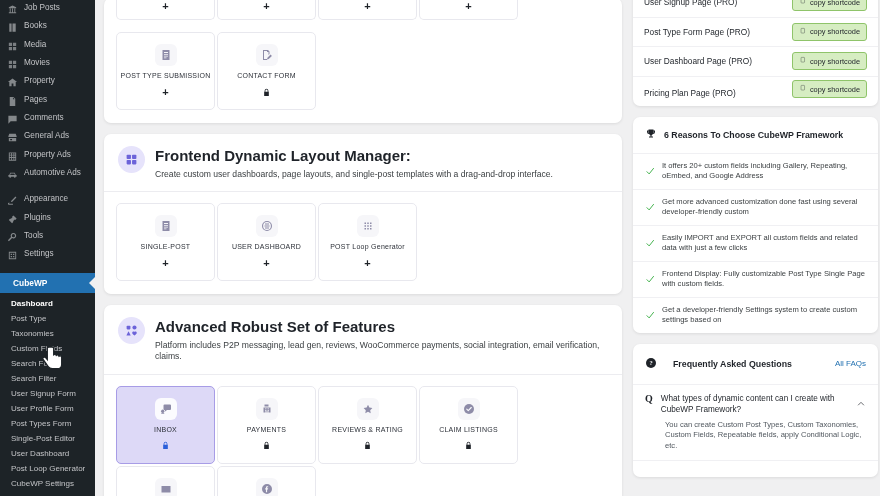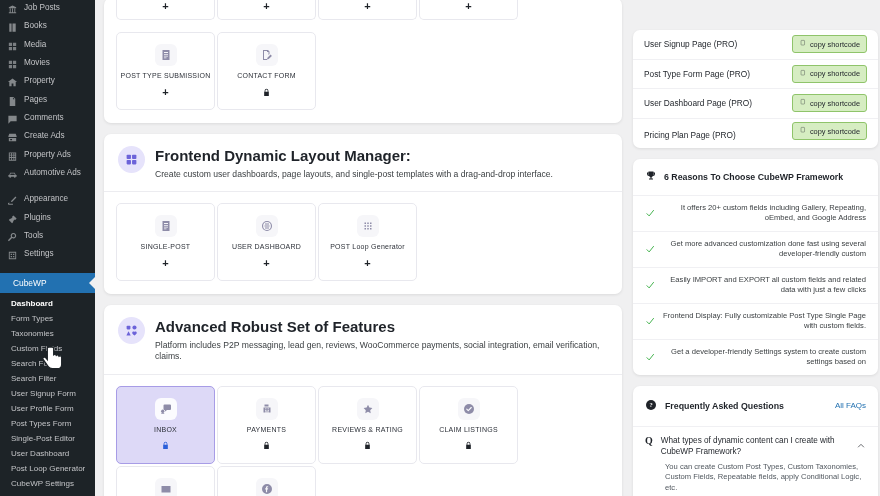--- a/index.html
+++ b/index.html
@@ -24,21 +24,21 @@
   }
   .menu-item .ic {
     width: 11px; height: 11px; flex: 0 0 11px;
     display: flex; align-items: center; justify-content: center;
     opacity: .75;
   }
   .menu-item .ic svg { width: 11px; height: 11px; fill: #a7aaad; }
   .menu-sep { height: 8px; }
 
   .cubewp-item {
-    background: #2271b1; color: #fff; font-weight: 400;
+    background: #2271b1; color: #fff; font-weight: 700;
     display: flex; align-items: center; gap: 6px;
     padding: 5px 0 5px 7px; height: 20px; font-size: 8.4px; position: relative;
   }
   .cubewp-item .ic svg { fill: #fff; }
   .cubewp-item::after {
     content: ""; position: absolute; right: 0; top: 50%;
     transform: translateY(-50%);
     border-style: solid; border-width: 6px 6px 6px 0;
     border-color: transparent #f0f0f1 transparent transparent;
   }
@@ -50,21 +50,21 @@
   .submenu-item.current { color: #fff; font-weight: 700; }
 
   .cursor { position: absolute; left: 43px; top: 345px; width: 22px; height: 28px; pointer-events: none; }
 
   
   .content {
     flex: 1; height: 496px; display: flex; gap: 11px;
     padding: 0 8px 0 9px; overflow: hidden;
   }
   .col-left { width: 518px; flex: 0 0 518px; }
-  .col-right { width: 245px; flex: 0 0 245px; margin-top: 42px; }
+  .col-right { width: 245px; flex: 0 0 245px; }
 
   .card {
     background: #fff; border-radius: 7px;
     box-shadow: 0 1px 3px rgba(0,0,0,.09);
     margin-bottom: 11px; overflow: hidden;
   }
   .card-head { display: flex; align-items: flex-start; gap: 10px; padding: 12px 14px 11px 14px; }
   .head-badge {
     width: 27px; height: 27px; flex: 0 0 27px; border-radius: 50%;
     background: #e6e3fb; display: flex; align-items: center; justify-content: center;
@@ -125,27 +125,27 @@
     display: flex; align-items: center; gap: 7px;
     padding: 11px 12px; font-size: 8.8px; font-weight: 700; color: #1f2329;
   }
   .reasons-head svg { width: 12px; height: 12px; fill: #1f2329; }
   .reason {
     display: flex; gap: 7px; align-items: flex-start;
     padding: 7px 12px; border-top: 1px solid #f0f0f3;
   }
   .reason .chk { flex: 0 0 10px; width: 10px; height: 10px; margin-top: 1px; }
   .reason .chk svg { width: 10px; height: 10px; fill: none; stroke: #46b450; stroke-width: 2.4; }
-  .reason-text { font-size: 7.6px; color: #3c4043; line-height: 1.38; text-align: right; }
+  .reason-text { font-size: 7.6px; color: #3c4043; line-height: 1.38; }
 
   .faq-head {
     display: flex; align-items: center; justify-content: space-between;
     padding: 11px 12px;
   }
-  .faq-head-left { display: flex; align-items: center; gap: 8px; }
+  .faq-head-left { display: flex; align-items: center; gap: 16px; }
   .faq-head-left svg { width: 12px; height: 12px; }
   .faq-title { font-size: 8.8px; font-weight: 700; color: #1f2329; }
   .faq-all { font-size: 8px; color: #2271b1; }
   .faq-item { border-top: 1px solid #f0f0f3; padding: 8px 12px; }
   .faq-q { display: flex; gap: 8px; align-items: flex-start; }
   .faq-q .qmark { font-size: 10px; font-weight: 700; color: #1f2329; font-family: "Liberation Serif", serif; line-height: 1.1; flex: 0 0 auto; }
   .faq-q-text { flex: 1; font-size: 8.2px; color: #1f2329; line-height: 1.35; }
   .faq-chev { flex: 0 0 10px; width: 10px; height: 10px; margin-top: 2px; }
   .faq-chev svg { width: 10px; height: 10px; fill: none; stroke: #1f2329; stroke-width: 1.6; }
   .faq-a { font-size: 7.6px; color: #50575e; line-height: 1.4; padding: 5px 0 0 20px; }
@@ -213,21 +213,21 @@
             </svg>
           </span>
           <span>Comments</span>
         </div>
         <div class="menu-item">
           <span class="ic">
             <svg viewBox="0 0 24 24">
               <path d="M3 9 5 4h14l2 5v2H3V9zm1 4h16v7H4v-7zm3 2v3h4v-3H7z"></path>
             </svg>
           </span>
-          <span>Create Ads</span>
+          <span>General Ads</span>
         </div>
         <div class="menu-item">
           <span class="ic">
             <svg viewBox="0 0 24 24">
               <path d="M4 3h16v18H4V3zm2 2v3h3V5H6zm5 0v3h3V5h-3zm5 0v3h2V5h-2zM6 10v3h3v-3H6zm5 0v3h3v-3h-3zm5 0v3h2v-3h-2zM6 15v4h3v-4H6zm5 0v4h3v-4h-3zm5 0v4h2v-4h-2z"></path>
             </svg>
           </span>
           <span>Property Ads</span>
         </div>
         <div class="menu-item">
@@ -280,21 +280,21 @@
       <span class="ic">
         <svg viewBox="0 0 24 24">
             <path d="M12 2 3 7v10l9 5 9-5V7l-9-5zm0 2.3 6.8 3.8L12 11.9 5.2 8.1 12 4.3zM5 9.8l6 3.3v6.6l-6-3.3V9.8zm8 9.9v-6.6l6-3.3v6.6l-6 3.3z"></path>
           </svg>
       </span>
       <span>CubeWP</span>
     </div>
 
     <div class="submenu" id="submenu-list">
         <div class="submenu-item current">Dashboard</div>
-        <div class="submenu-item">Form Types</div>
+        <div class="submenu-item">Post Type</div>
         <div class="submenu-item">Taxonomies</div>
         <div class="submenu-item">Custom Fields</div>
         <div class="submenu-item">Search Form</div>
         <div class="submenu-item">Search Filter</div>
         <div class="submenu-item">User Signup Form</div>
         <div class="submenu-item">User Profile Form</div>
         <div class="submenu-item">Post Types Form</div>
         <div class="submenu-item">Single-Post Editor</div>
         <div class="submenu-item">User Dashboard</div>
         <div class="submenu-item">Post Loop Generator</div>

